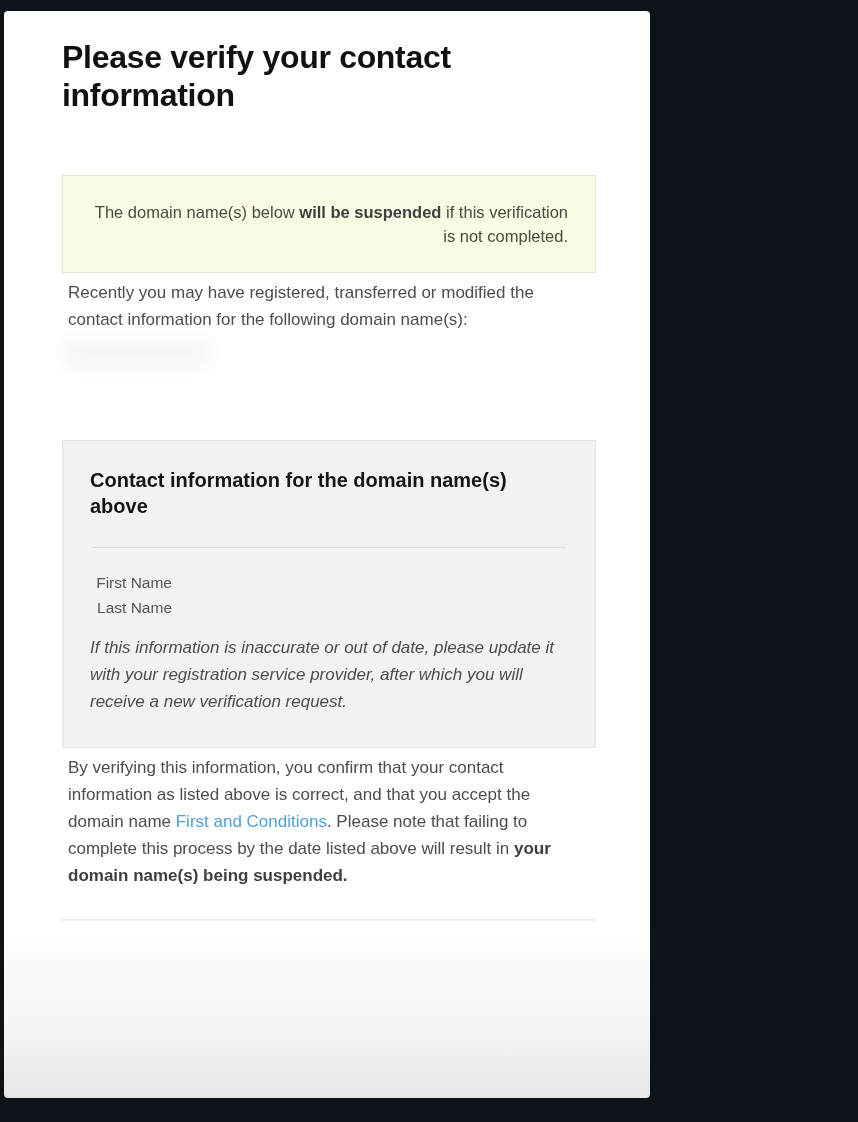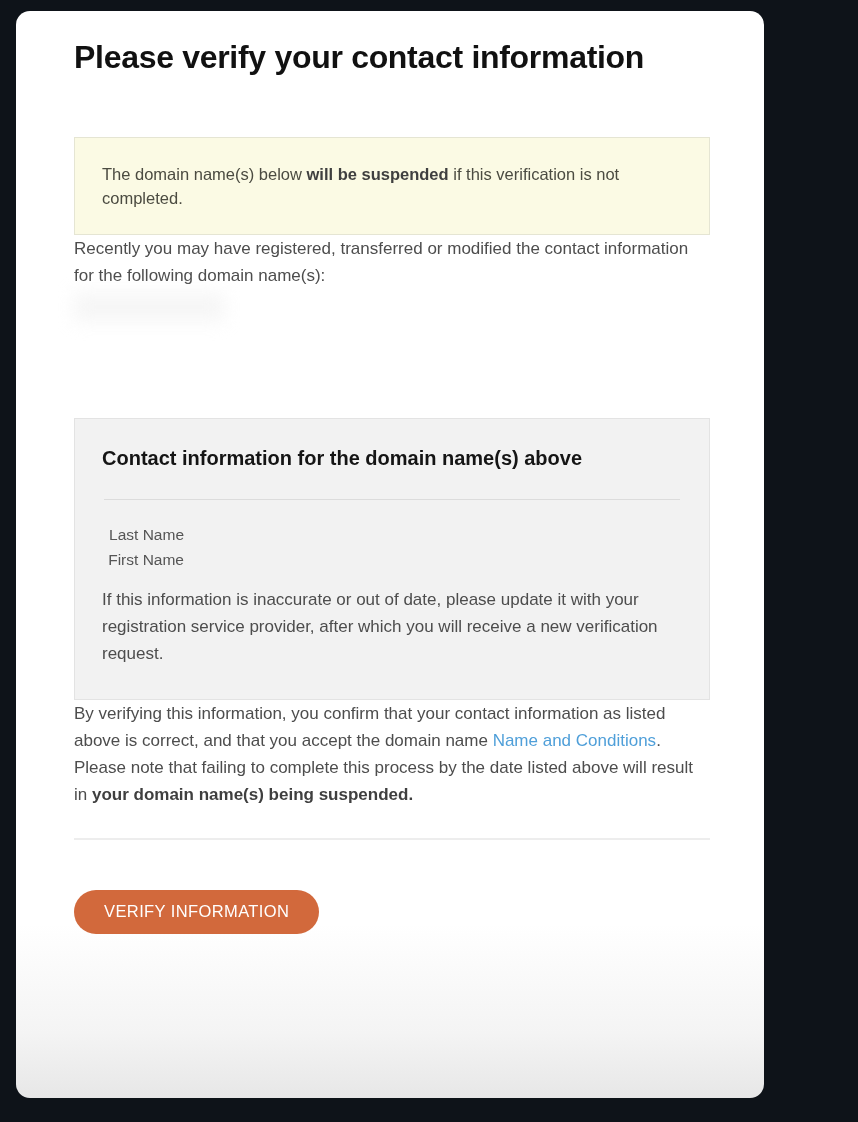--- a/index.html
+++ b/index.html
@@ -9,26 +9,26 @@
   body {
     width: 858px;
     height: 1122px;
     background: #0e1319;
     font-family: "Liberation Sans", "DejaVu Sans", sans-serif;
     position: relative;
     overflow: hidden;
   }
   .card {
     position: absolute;
-    left: 16px;
+    left: 4px;
     top: 11px;
-    width: 748px;
+    width: 646px;
     height: 1087px;
     background: linear-gradient(to bottom, #ffffff 0%, #ffffff 84%, #f4f4f4 94%, #e7e7e7 100%);
-    border-radius: 14px;
+    border-radius: 4px;
     overflow: hidden;
     box-sizing: border-box;
   }
   .content {
     padding: 0 54px 0 58px;
   }
   .page-title {
     margin: 27px 0 0 0;
     font-size: 32px;
     line-height: 38px;
@@ -38,42 +38,43 @@
   }
   .alert-box {
     margin-top: 61px;
     background: #fbfae4;
     border: 1px solid #e5e5d3;
     padding: 24px 27px;
     box-sizing: border-box;
     font-size: 16.5px;
     line-height: 24px;
     color: #4b4b41;
+    text-align: right;
   }
   .alert-box b { color: #41413a; }
   p.body-text {
-    margin: 0;
+    margin: 6px;
     font-size: 17px;
     line-height: 27px;
     color: #4d4d4d;
   }
   .para-intro   { margin-top: 44px; }
   .redacted-domain {
     margin-top: 4px;
     width: 150px;
     height: 28px;
     background: #eeeeee;
     border-radius: 4px;
     filter: blur(9px);
     opacity: 0.55;
   }
   .date-line    { margin-top: 22px; }
   .para-wdrp    { margin-top: 18px; }
   .contact-panel {
-    margin-top: 97px;
+    margin-top: 73px;
     background: #f2f2f2;
     border: 1px solid #e3e3e3;
     box-sizing: border-box;
     padding: 26px 27px 32px 27px;
   }
   .contact-panel h2 {
     margin: 0;
     font-size: 20px;
     line-height: 26px;
     font-weight: bold;
@@ -99,20 +100,21 @@
   .field-value {
     margin-left: 14px;
     font-size: 15.5px;
     color: #333333;
   }
   .panel-note {
     margin: 14px 0 0 0;
     font-size: 17px;
     line-height: 27px;
     color: #4d4d4d;
+    font-style: italic;
   }
   .para-terms { margin-top: 37px; }
   .para-terms b, .alert-text b { font-weight: bold; color: #3f3f3f; }
   .terms-link {
     color: #4f9fd9;
     text-decoration: none;
     cursor: pointer;
   }
   .footer-divider {
     border: none;
@@ -149,31 +151,30 @@
 
     <div class="redacted-domain"></div>
 
 
 
     <div class="contact-panel">
       <h2>Contact information for the domain name(s) above</h2>
       <hr class="panel-divider">
 
       <div class="field-row">
-        <span class="field-label">Last Name</span>
+        <span class="field-label">First Name</span>
         <span class="field-value"></span>
       </div>
       <div class="field-row">
-        <span class="field-label">First Name</span>
+        <span class="field-label">Last Name</span>
         <span class="field-value"></span>
       </div>
 
       <p class="panel-note">If this information is inaccurate or out of date, please update it with your registration service provider, after which you will receive a new verification request.</p>
     </div>
 
-    <p class="body-text para-terms"><span>By verifying this information, you confirm that your contact information as listed above is correct, and that you accept the domain name </span><a class="terms-link" href="#">Name and Conditions</a><span>. Please note that failing to complete this process by the date listed above will result in </span><b>your domain name(s) being suspended.</b></p>
+    <p class="body-text para-terms"><span>By verifying this information, you confirm that your contact information as listed above is correct, and that you accept the domain name </span><a class="terms-link" href="#">First and Conditions</a><span>. Please note that failing to complete this process by the date listed above will result in </span><b>your domain name(s) being suspended.</b></p>
 
     <hr class="footer-divider">
 
-    <button class="verify-button">VERIFY INFORMATION</button>
 
   </div>
 </div>
 
 </body></html>

